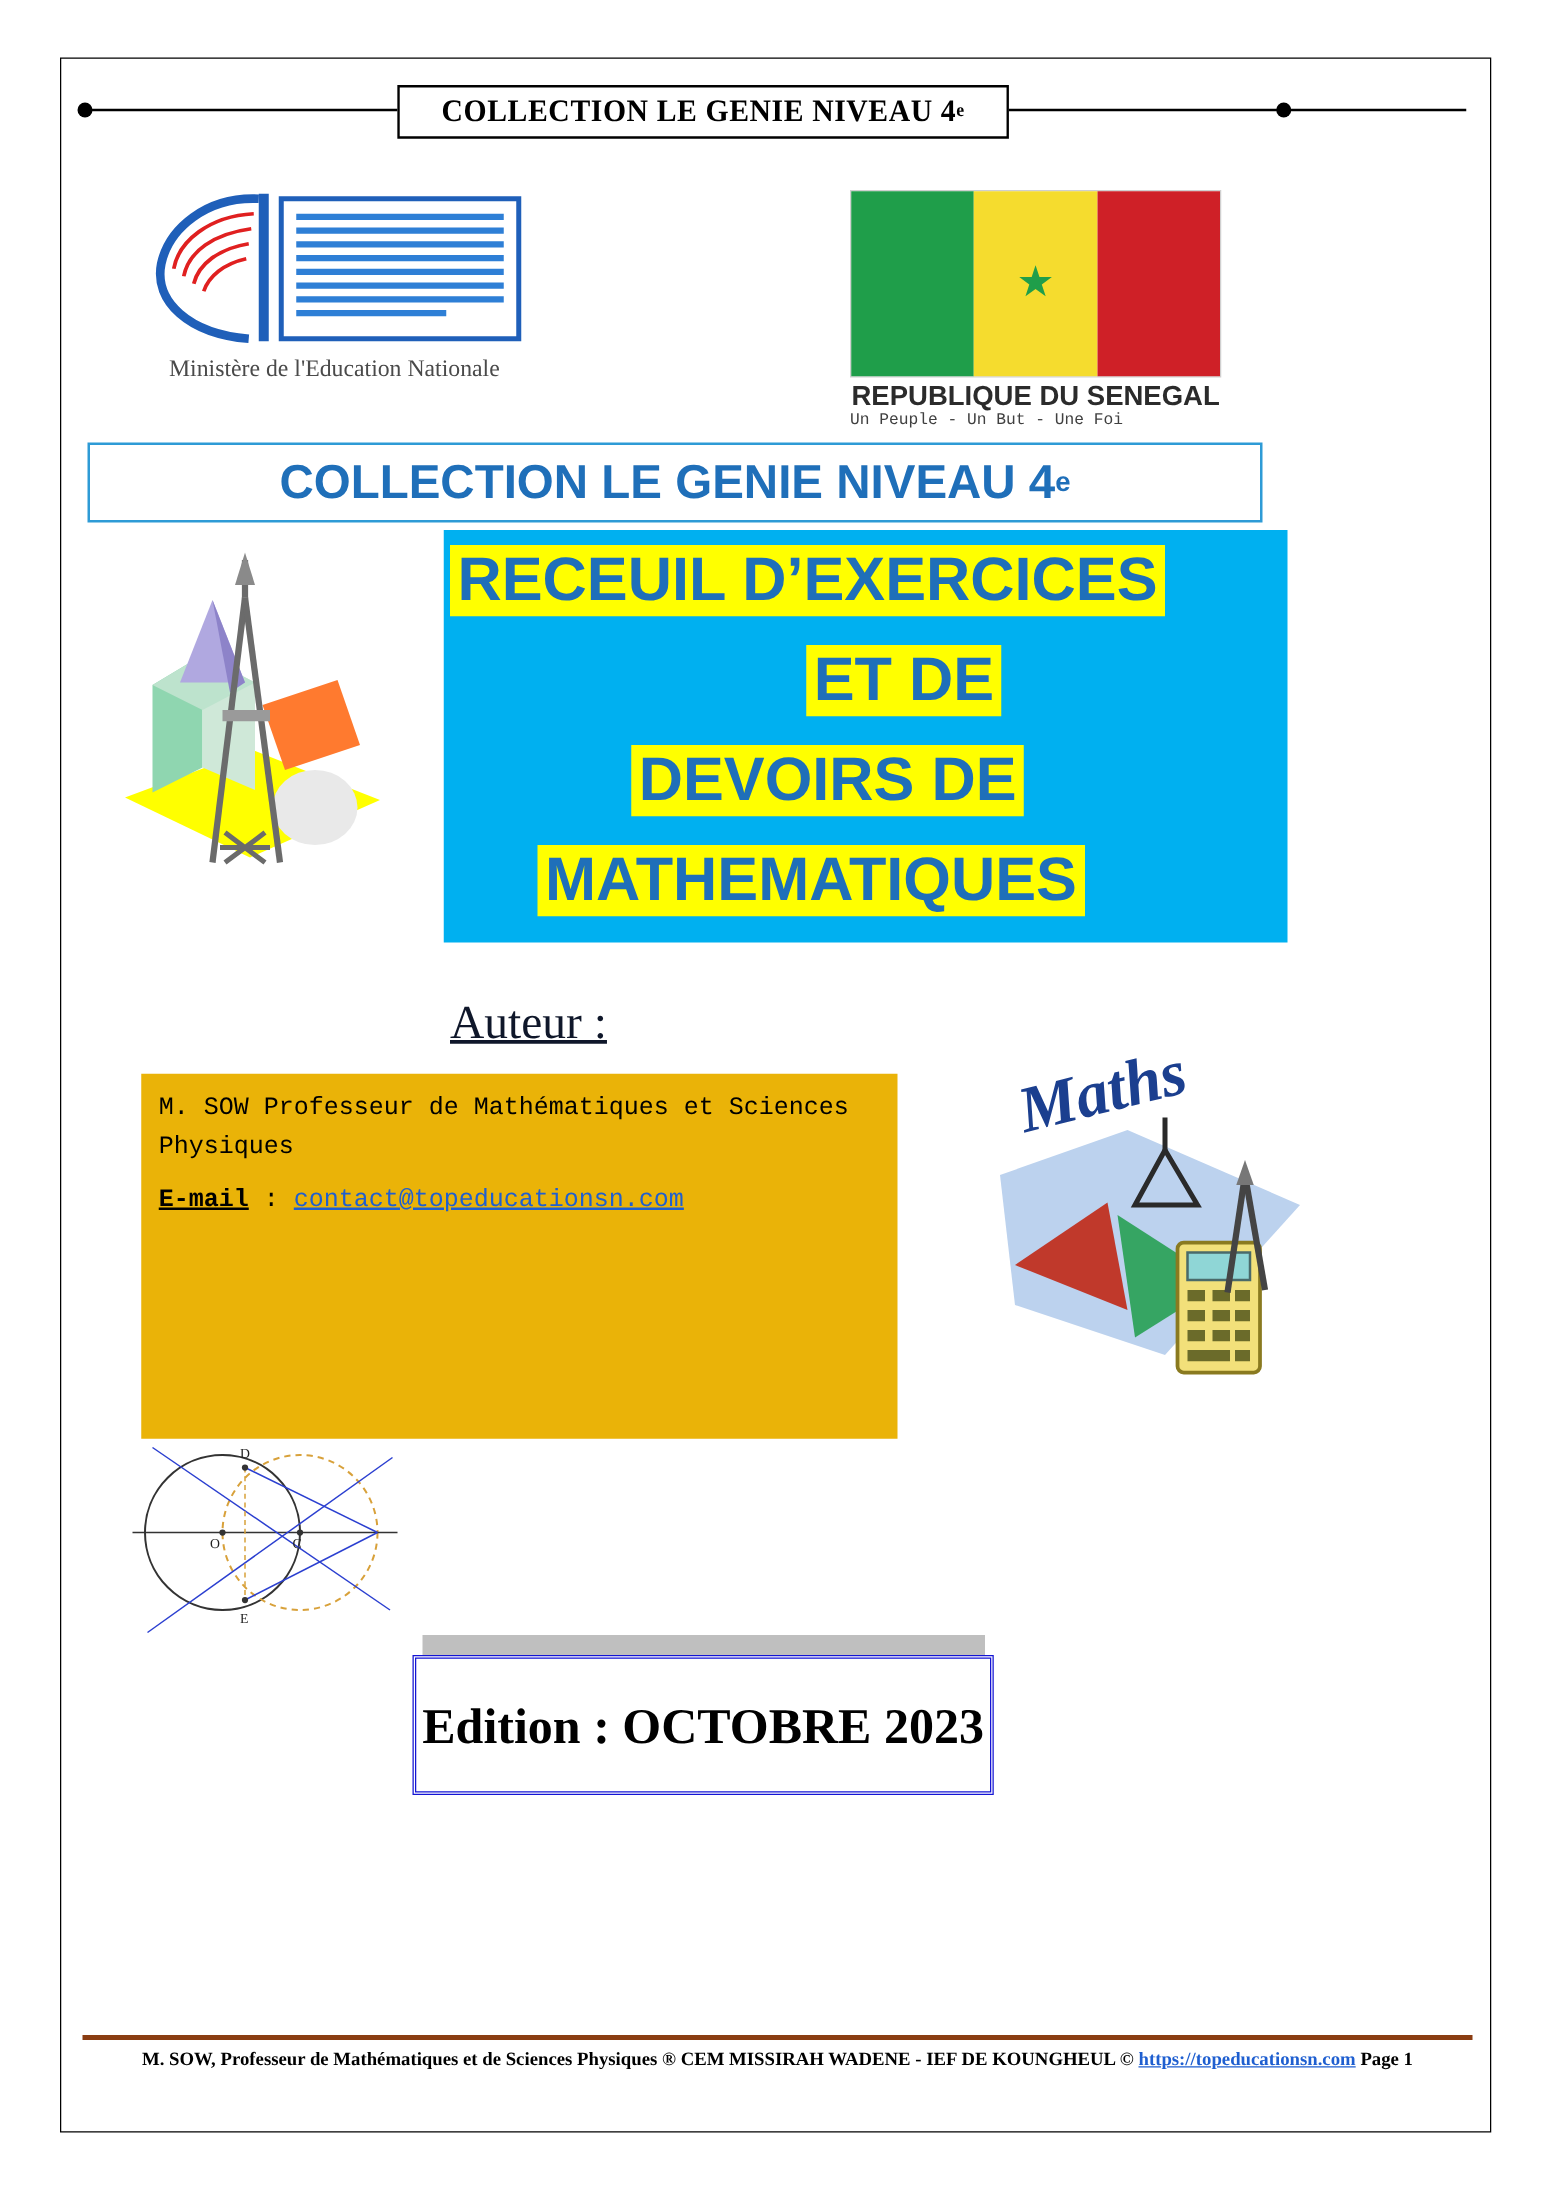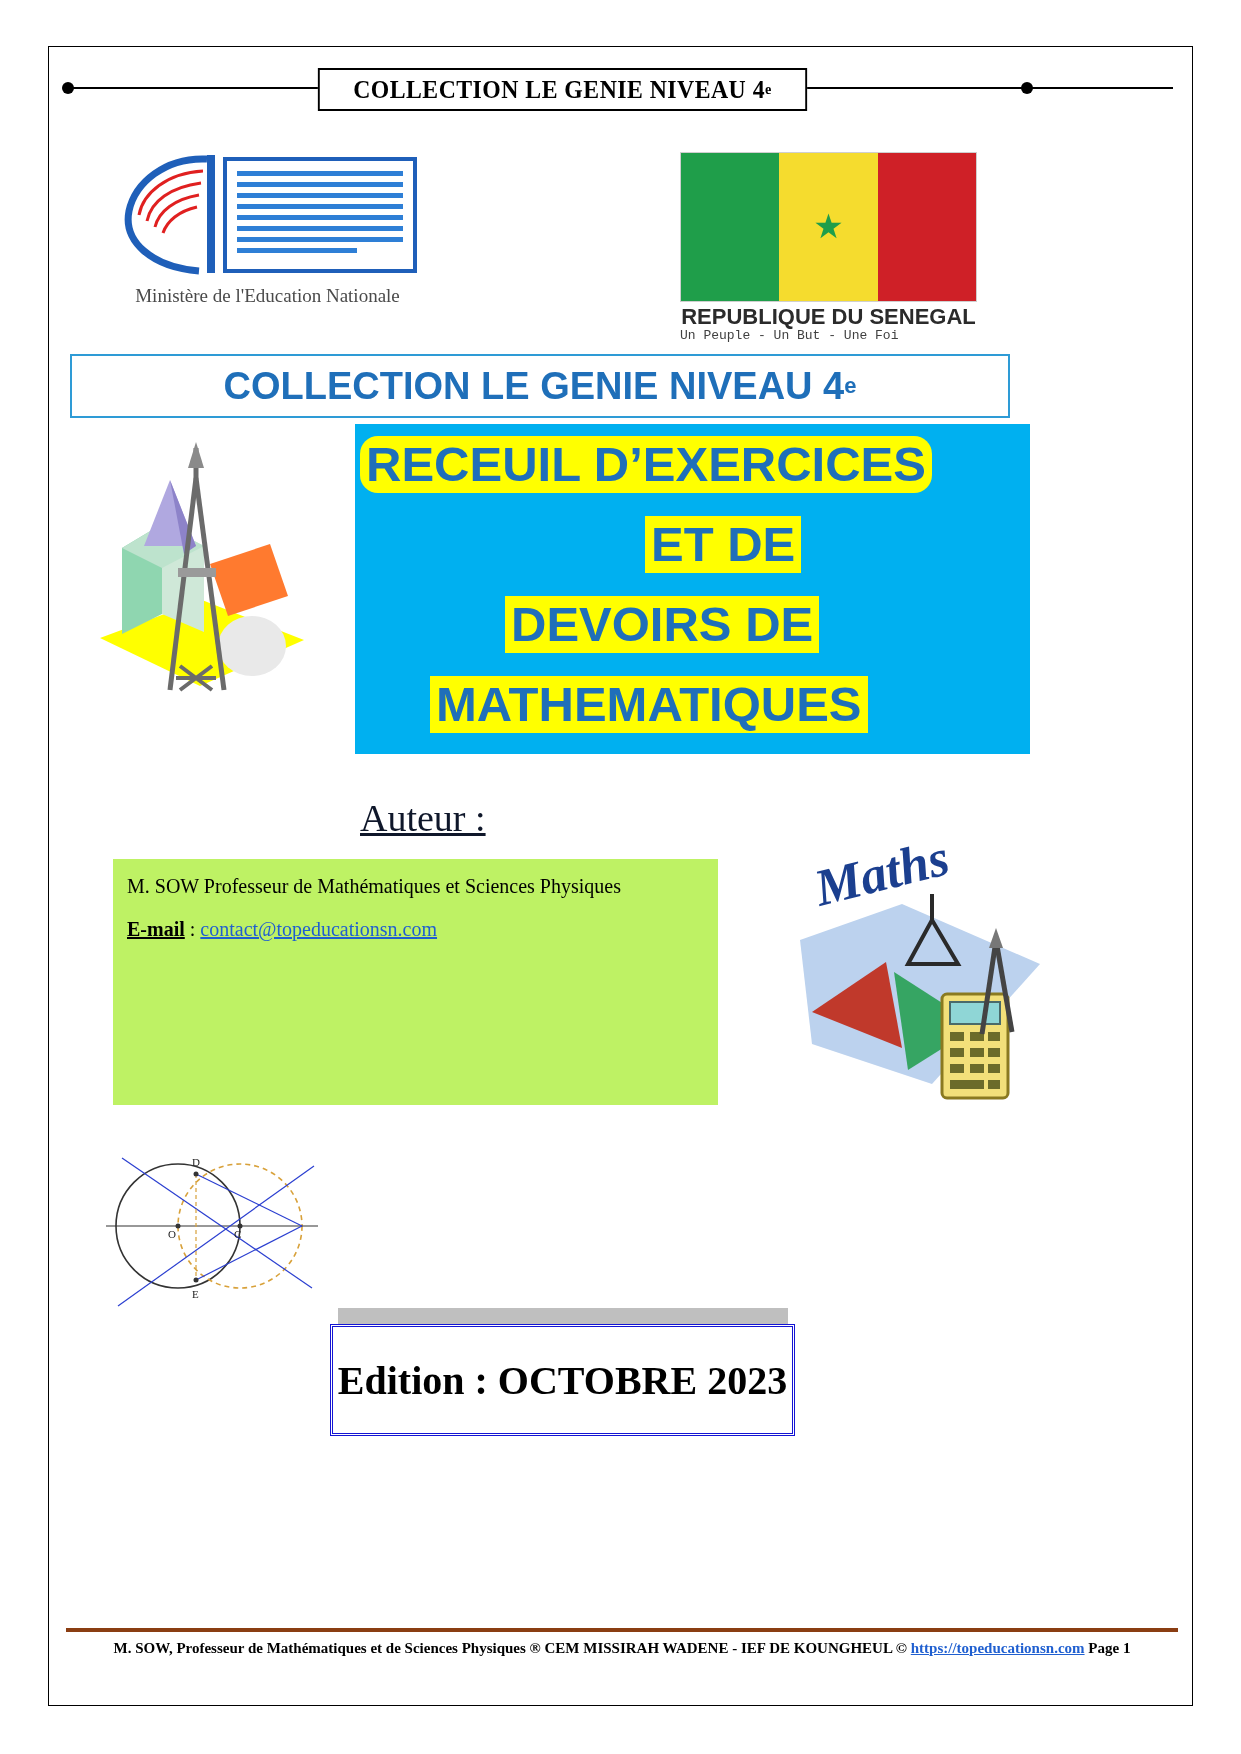--- a/index.html
+++ b/index.html
@@ -185,21 +185,21 @@
     position: absolute;
     background: #ffff00;
     font-family: "Liberation Sans", sans-serif;
     font-weight: bold;
     color: #1f6fb9;
     white-space: nowrap;
     line-height: 1;
     padding: 4px 6px;
     box-sizing: border-box;
   }
-  .tl1 { left: 5px;   top: 12px;  font-size: 49px; border-radius: 18px; }
+  .tl1 { left: 5px;   top: 12px;  font-size: 49px; }
   .tl2 { left: 290px; top: 92px;  font-size: 49px; }
   .tl3 { left: 150px; top: 172px; font-size: 49px; }
   .tl4 { left: 75px;  top: 252px; font-size: 49px; }
 
   
   .geo-clip {
     position: absolute;
     left: 92px;
     top: 412px;
     width: 220px;
@@ -219,25 +219,25 @@
     margin-left: 20px;
   }
   .auteur u { text-decoration: underline; }
 
   
   .author-box {
     position: absolute;
     left: 113px;
     top: 843px;
     width: 605px;
-    height: 246px;
-    background: #bef264;
+    height: 292px;
+    background: #eab308;
     padding: 12px 14px;
     box-sizing: border-box;
-    font-family: Liberation Serif, serif;
+    font-family: Liberation Mono, monospace;
     font-size: 20px;
     color: #000;
     line-height: 1.55;
   }
   .author-box .row { margin-bottom: 12px; }
   .author-box a { color: #1f5fd0; text-decoration: underline; margin-top: 12px; }
   .author-box .lbl { text-decoration: underline; font-weight: bold; }
 
   
   .maths-clip {

